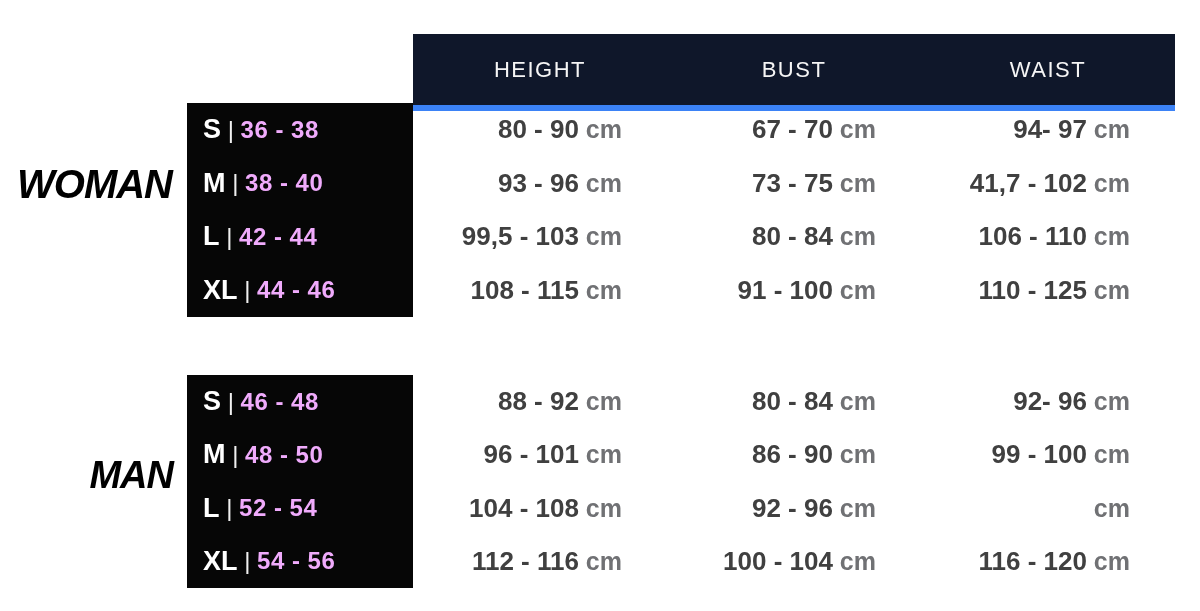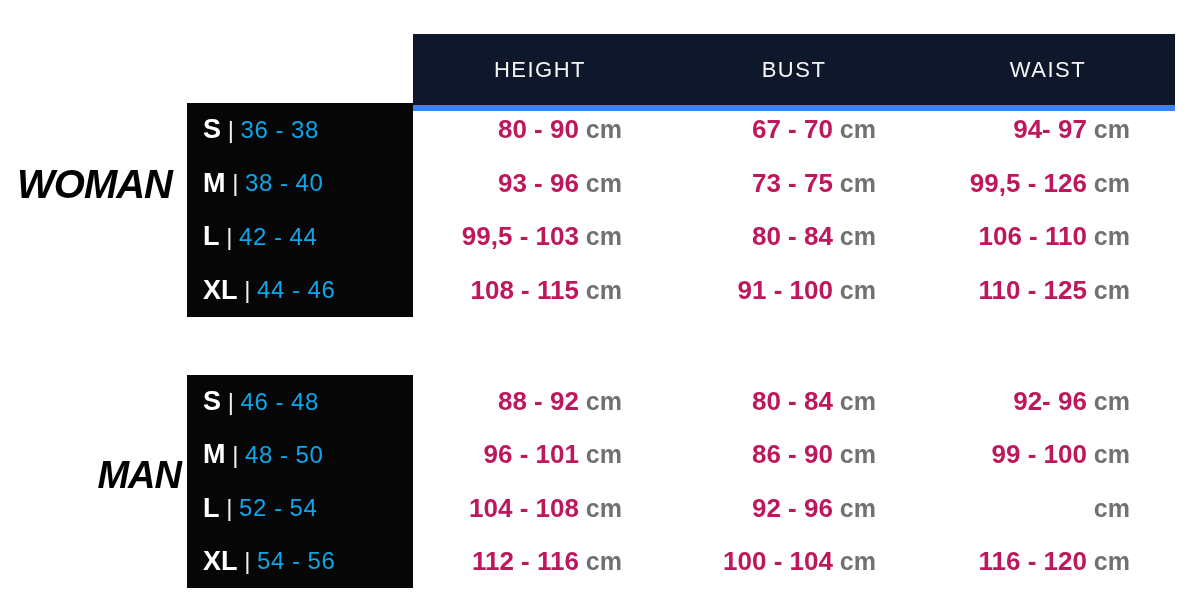--- a/index.html
+++ b/index.html
@@ -51,21 +51,21 @@
     white-space: nowrap;
   }
   .group-label.woman {
     top: 160px; height: 48px; line-height: 48px;
     font-size: 40px;
     padding-right: 15px;
   }
   .group-label.man {
     top: 451px; height: 48px; line-height: 48px;
     font-size: 38px;
-    padding-right: 6px;
+    padding-right: 14px;
   }
 
   
   .section {
     position: absolute;
     left: 187px;
     width: 988px;
     display: grid;
     grid-template-columns: 226px 254px 254px 254px;
   }
@@ -75,30 +75,30 @@
   .size-cell {
     background: #060606;
     color: #ffffff;
     display: flex;
     align-items: center;
     padding-left: 16px;
     white-space: nowrap;
   }
   .size-letter { font-weight: 700; font-size: 27px; }
   .size-sep    { font-weight: 400; font-size: 24px; white-space: pre; color: #f0f0f0; }
-  .size-range  { font-weight: 400; font-size: 24px; letter-spacing: 0.5px; color: #0ea5e9; }
+  .size-range  { font-weight: 700; font-size: 24px; letter-spacing: 0.5px; color: #f0abfc; }
 
   .data-cell {
     display: flex;
     align-items: center;
     justify-content: flex-end;
     padding-right: 45px;
     white-space: nowrap;
   }
-  .data-cell .val  { font-weight: 700; font-size: 26px; color: #be185d; }
+  .data-cell .val  { font-weight: 700; font-size: 26px; color: #404040; }
   .data-cell .unit { font-weight: 700; font-size: 25px; color: #707174; white-space: pre; }
 </style>
 </head>
 <body>
 
 <div class="sheet">
 
   <div class="header-bar">
     <div class="header-cell">HEIGHT</div>
     <div class="header-cell">BUST</div>
@@ -134,21 +134,21 @@
   </div>
   <div class="data-cell cell-height">
     <span class="val">93 - 96</span>
         <span class="unit"> cm</span>
   </div>
   <div class="data-cell cell-bust">
     <span class="val">73 - 75</span>
         <span class="unit"> cm</span>
   </div>
   <div class="data-cell cell-waist">
-    <span class="val">99,5 - 126</span>
+    <span class="val">41,7 - 102</span>
         <span class="unit"> cm</span>
   </div>
 
   <div class="size-cell">
     <span class="size-letter">L</span>
         <span class="size-sep"> | </span>
         <span class="size-range">42 - 44</span>
   </div>
   <div class="data-cell cell-height">
     <span class="val">99,5 - 103</span>

